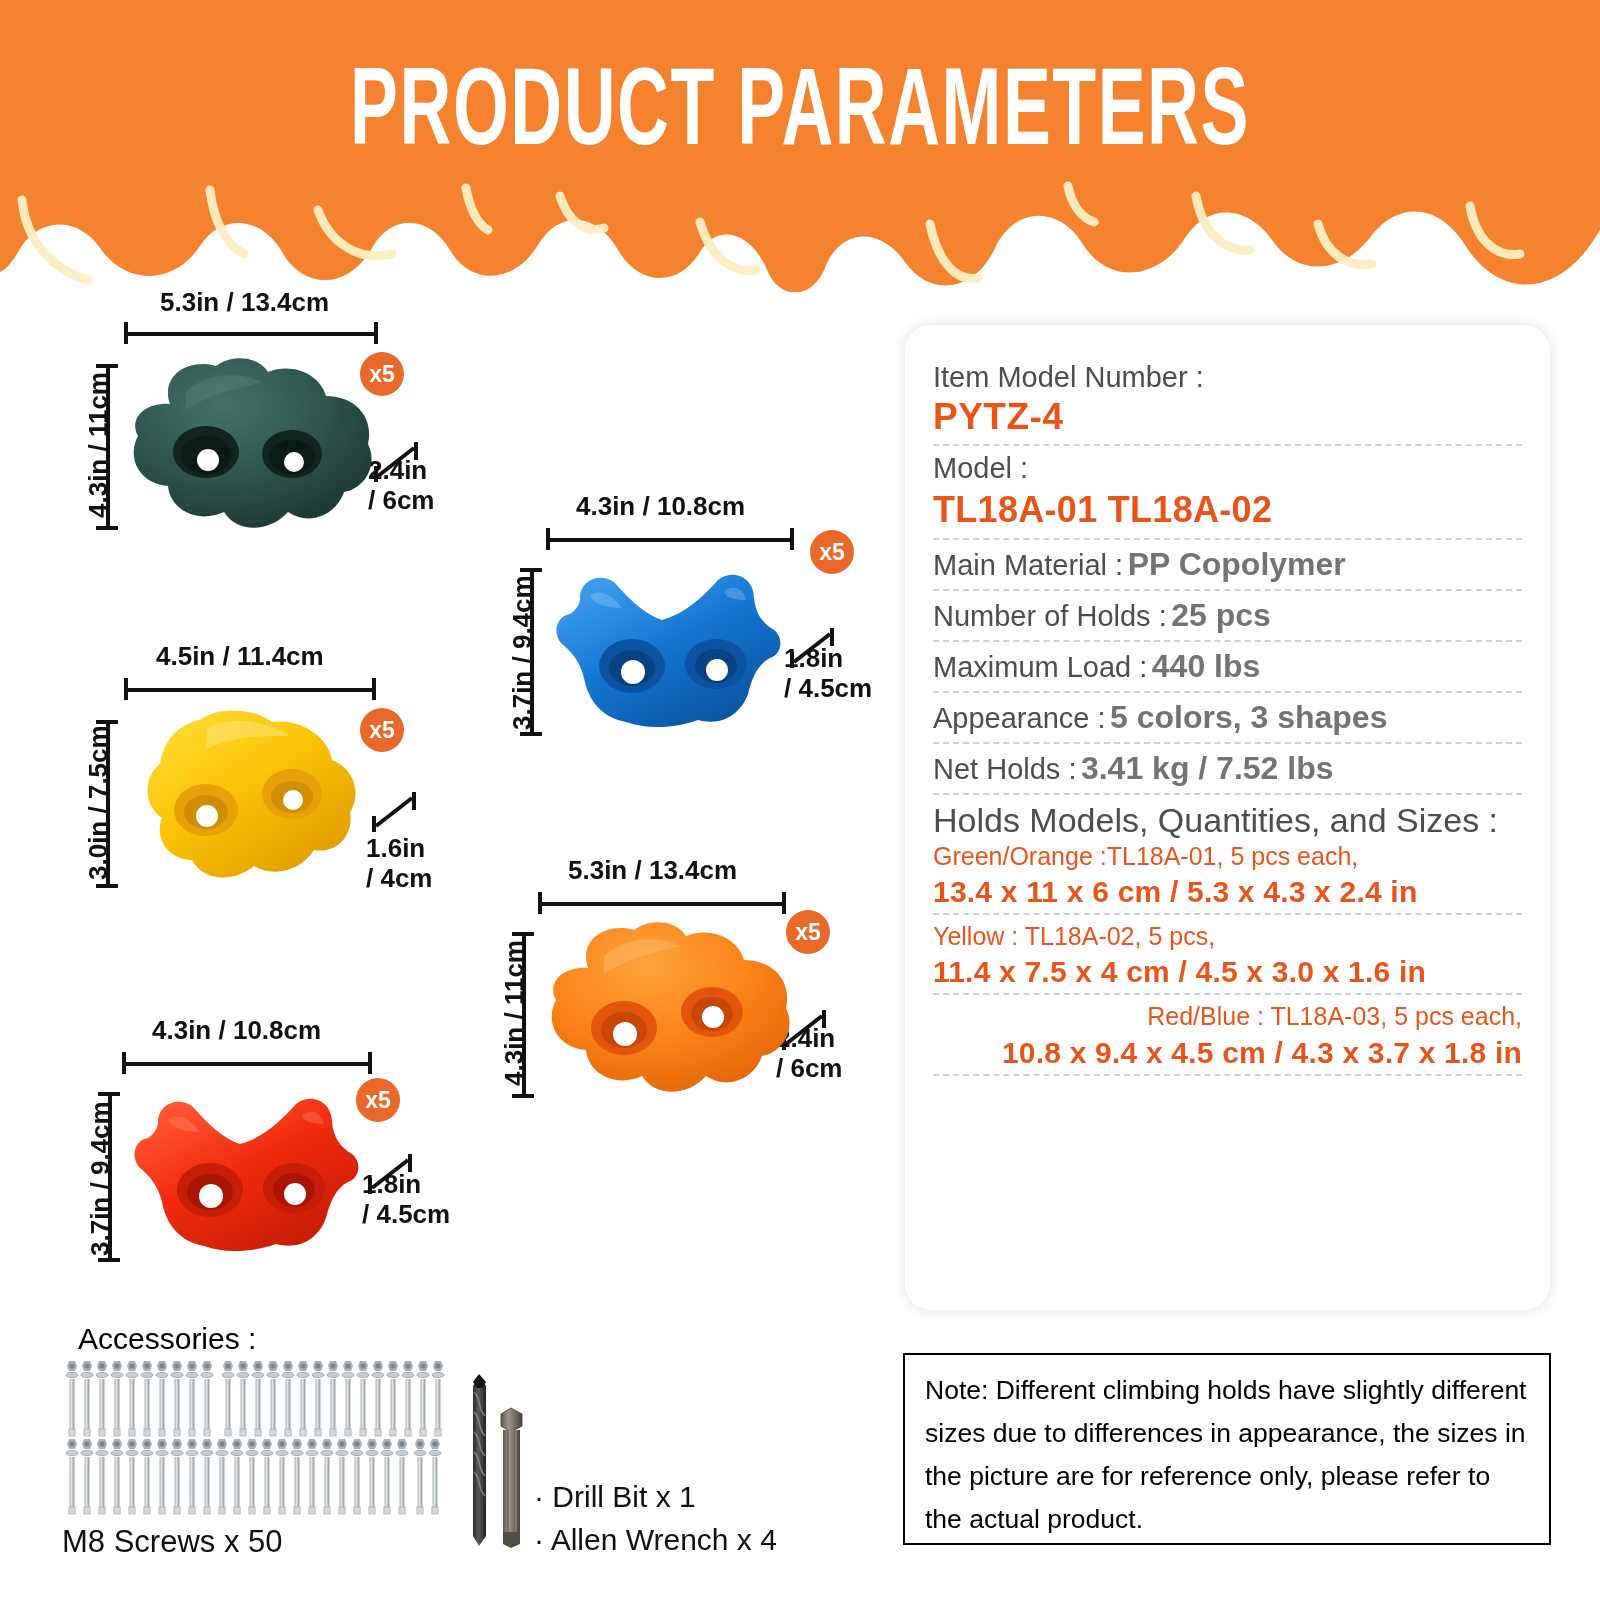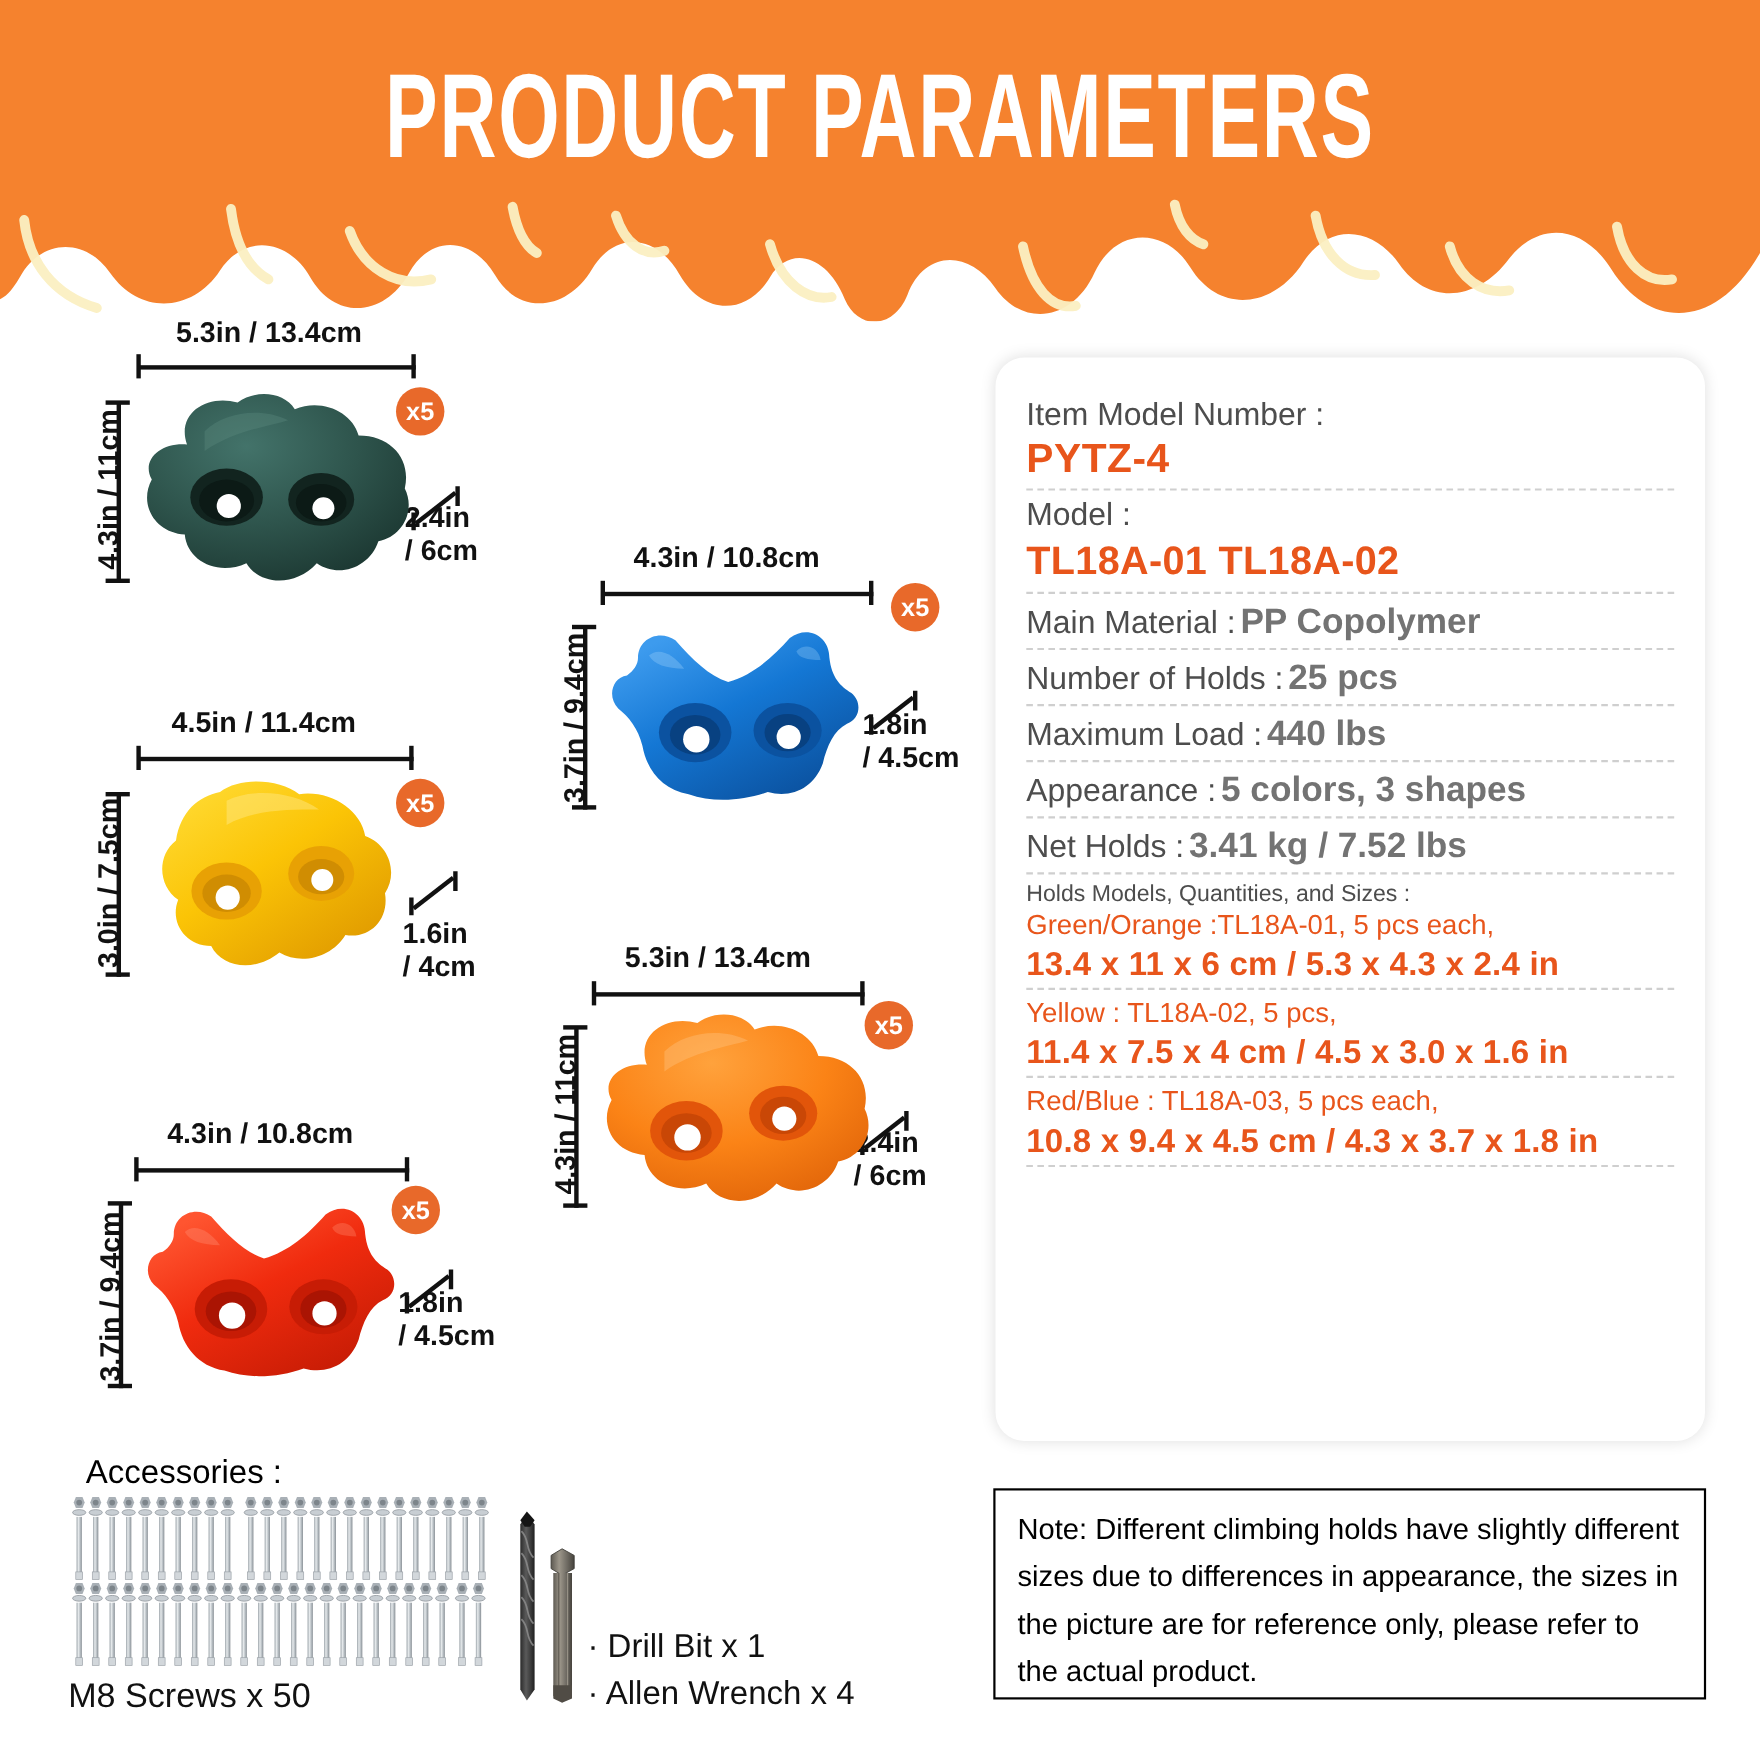--- a/index.html
+++ b/index.html
@@ -68,21 +68,21 @@
     background:#ffffff;
     border-radius:26px;
     box-shadow:0 0 14px rgba(0,0,0,0.13);
     box-sizing:border-box;
     padding:30px 28px 18px 28px;
   }
   .spec-row{
     padding:6px 0 6px 0;
     border-bottom:2px dashed #cfcfcf;
   }
-  .spec-row:last-child{border-bottom:2px dashed #cfcfcf;}
+  .spec-row:last-child{border-bottom:2px dashed #cfcfcf;text-align:right;}
   .lbl{
     color:#4d4d4d;
     font-size:29px;
     font-weight:normal;
     display:inline;
   }
   .val{
     color:#737373;
     font-size:32px;
     font-weight:bold;
@@ -99,21 +99,21 @@
   .val-models{
     color:#E8551B;
     font-size:36px;
     font-weight:bold;
     display:block;
     margin-top:3px;
     line-height:1.22;
     letter-spacing:0.3px;
   }
   .hm-title{
-    color:#4d4d4d;font-size:21px;display:block;margin-bottom:1px;
+    color:#4d4d4d;font-size:34px;display:block;margin-bottom:1px;
   }
   .hm-sub{
     color:#E8551B;font-size:25px;font-weight:normal;display:block;line-height:1.25;
   }
   .hm-dim{
     color:#E8551B;font-size:30px;font-weight:bold;display:block;line-height:1.3;letter-spacing:0.2px;
   }
 
   
   .note-box{

